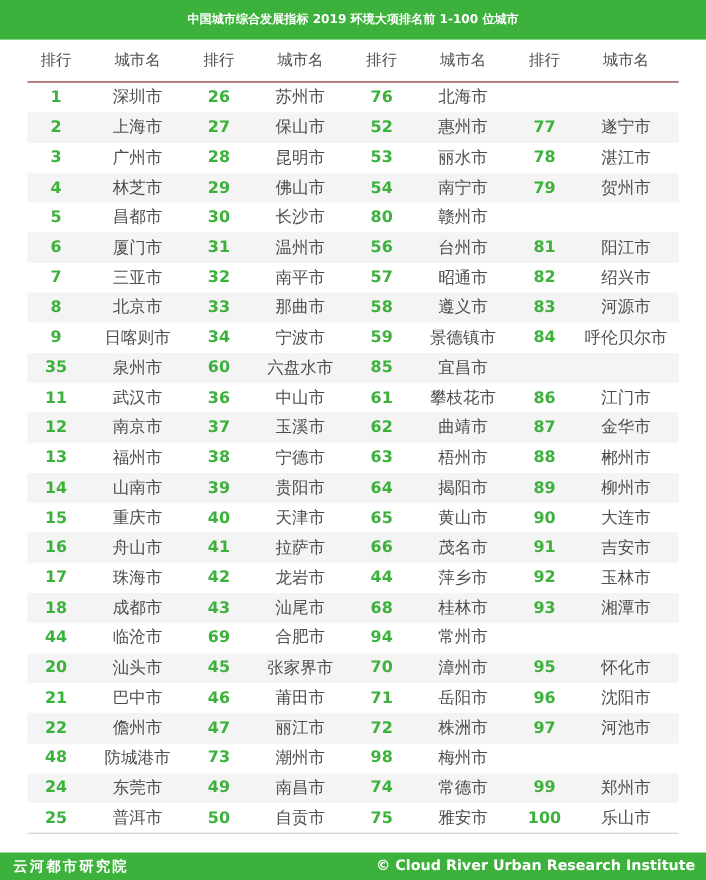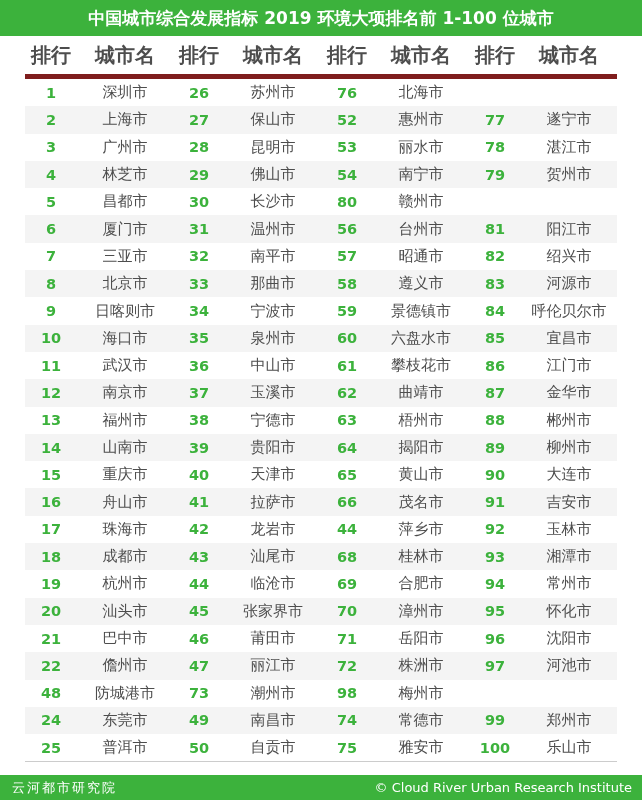--- a/index.html
+++ b/index.html
@@ -5,47 +5,47 @@
   html,body{margin:0;padding:0;background:#fff;}
   .page{
     width:642px;height:800px;
     font-family:"DejaVu Sans","Liberation Sans",sans-serif;
     display:flex;flex-direction:column;
     background:#fff;overflow:hidden;
   }
   .top-bar{
     height:36px;line-height:36px;flex:0 0 36px;
     background:#3cb23c;color:#ffffff;
-    text-align:center;font-size:17px;font-weight:bold;
+    text-align:center;font-size:11px;font-weight:bold;
   }
   .table-wrap{margin:0 25px;flex:0 0 auto;}
   .col-headers{
     display:grid;grid-template-columns:repeat(4,1fr);
     height:38px;align-items:center;
-    border-bottom:5px solid #7f1d1d;
-    color:#4d4d4d;font-size:20px;font-weight:bold;
+    border-bottom:1px solid #7f1d1d;
+    color:#4d4d4d;font-size:14px;font-weight:normal;
   }
   .group{
     display:grid;grid-template-columns:52px 1fr;
     align-items:center;height:100%;
   }
   .group > span{text-align:center;white-space:nowrap;}
   .body-row{
     display:grid;grid-template-columns:repeat(4,1fr);
     height:27.3px;align-items:center;font-size:15px;
   }
   .body-row.stripe{background:#f4f4f4;}
   .rows{border-bottom:1px solid #cccccc;}
   .rank{color:#3cb23c;font-weight:bold;font-size:14.5px;}
   .city{color:#4d4d4d;}
   .bottom-bar{
     margin-top:auto;height:25px;flex:0 0 25px;
     background:#3cb23c;color:#ffffff;
     display:flex;justify-content:space-between;align-items:center;
-    padding:0 10px 0 12px;font-size:13px;font-weight:normal;
+    padding:0 10px 0 12px;font-size:13px;font-weight:bold;
   }
   .bottom-bar .left{letter-spacing:2px;}
 </style>
 </head>
 <body>
 
 <div class="page">
 
   <div class="top-bar">中国城市综合发展指标 2019 环境大项排名前 1-100 位城市</div>
 
@@ -218,24 +218,20 @@
             <span class="rank">59</span>
             <span class="city">景德镇市</span>
           </div>
           <div class="group">
             <span class="rank">84</span>
             <span class="city">呼伦贝尔市</span>
           </div>
         </div>
         <div class="body-row stripe">
           <div class="group">
-            <span class="rank">10</span>
-            <span class="city">海口市</span>
-          </div>
-          <div class="group">
             <span class="rank">35</span>
             <span class="city">泉州市</span>
           </div>
           <div class="group">
             <span class="rank">60</span>
             <span class="city">六盘水市</span>
           </div>
           <div class="group">
             <span class="rank">85</span>
             <span class="city">宜昌市</span>
@@ -379,24 +375,20 @@
           <div class="group">
             <span class="rank">68</span>
             <span class="city">桂林市</span>
           </div>
           <div class="group">
             <span class="rank">93</span>
             <span class="city">湘潭市</span>
           </div>
         </div>
         <div class="body-row">
-          <div class="group">
-            <span class="rank">19</span>
-            <span class="city">杭州市</span>
-          </div>
           <div class="group">
             <span class="rank">44</span>
             <span class="city">临沧市</span>
           </div>
           <div class="group">
             <span class="rank">69</span>
             <span class="city">合肥市</span>
           </div>
           <div class="group">
             <span class="rank">94</span>

